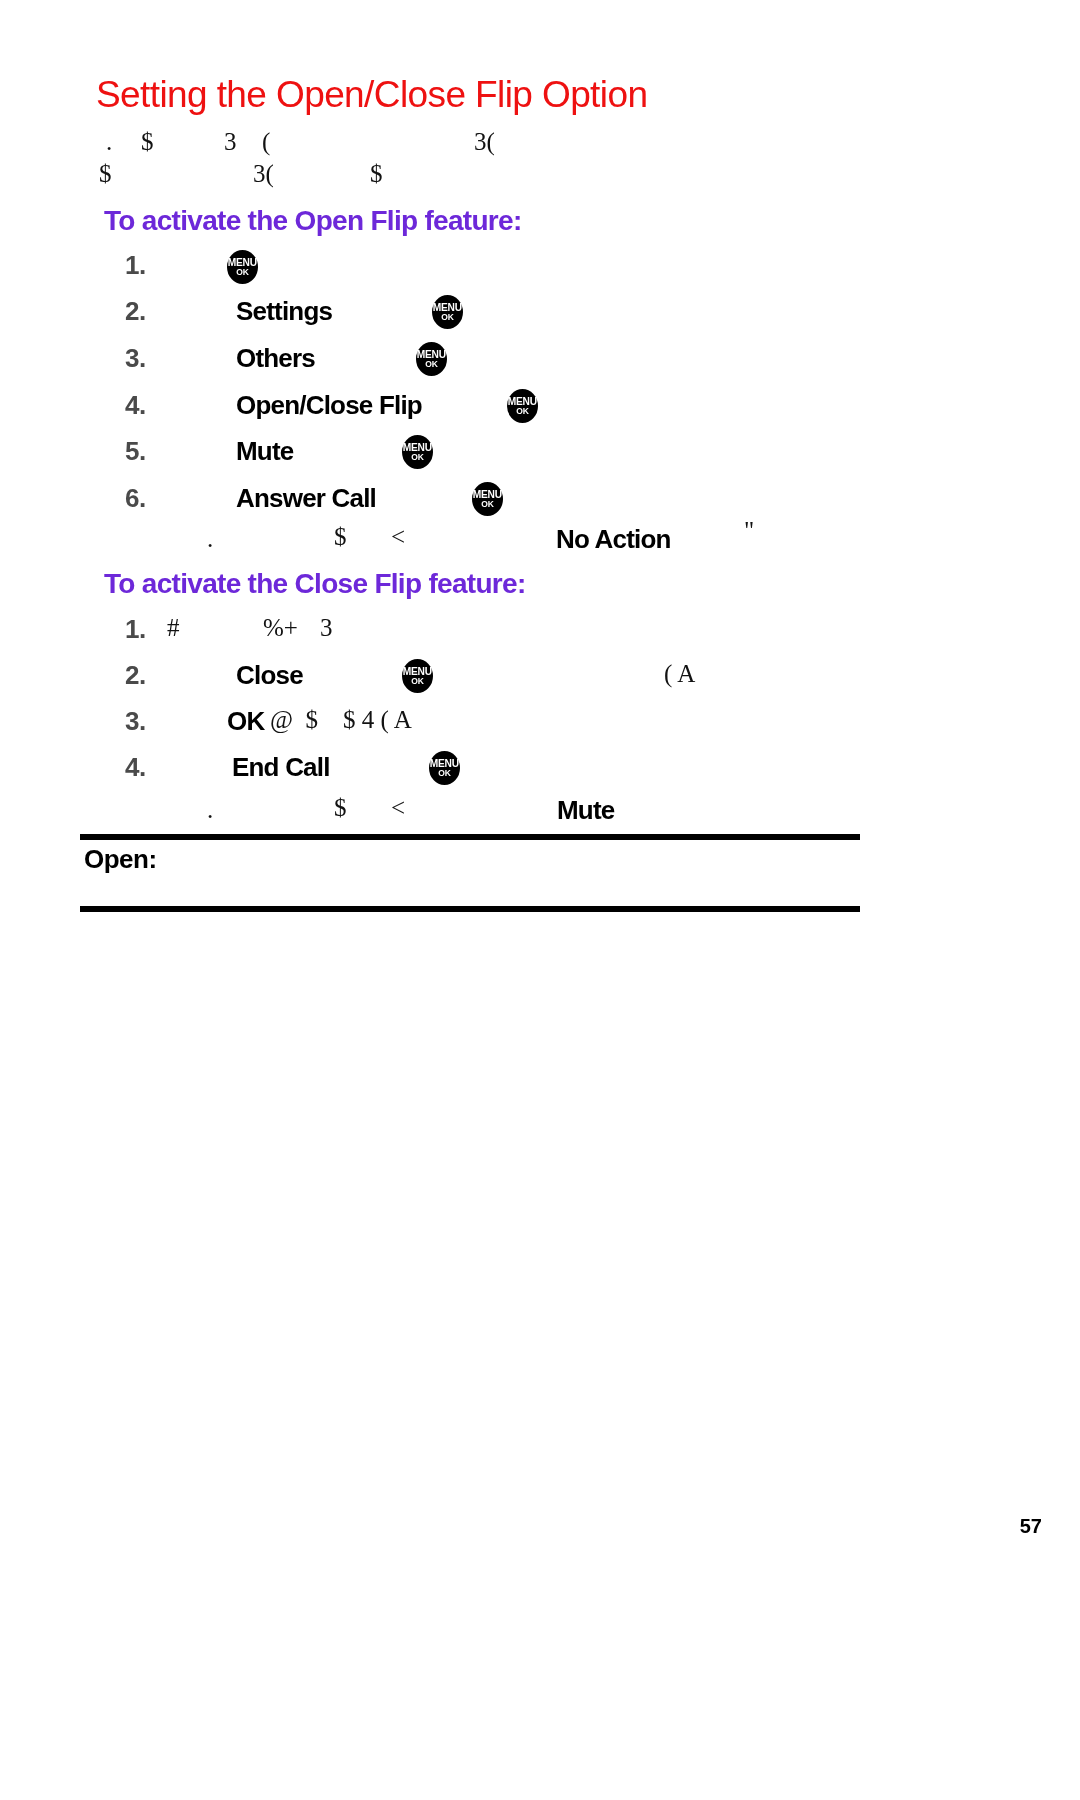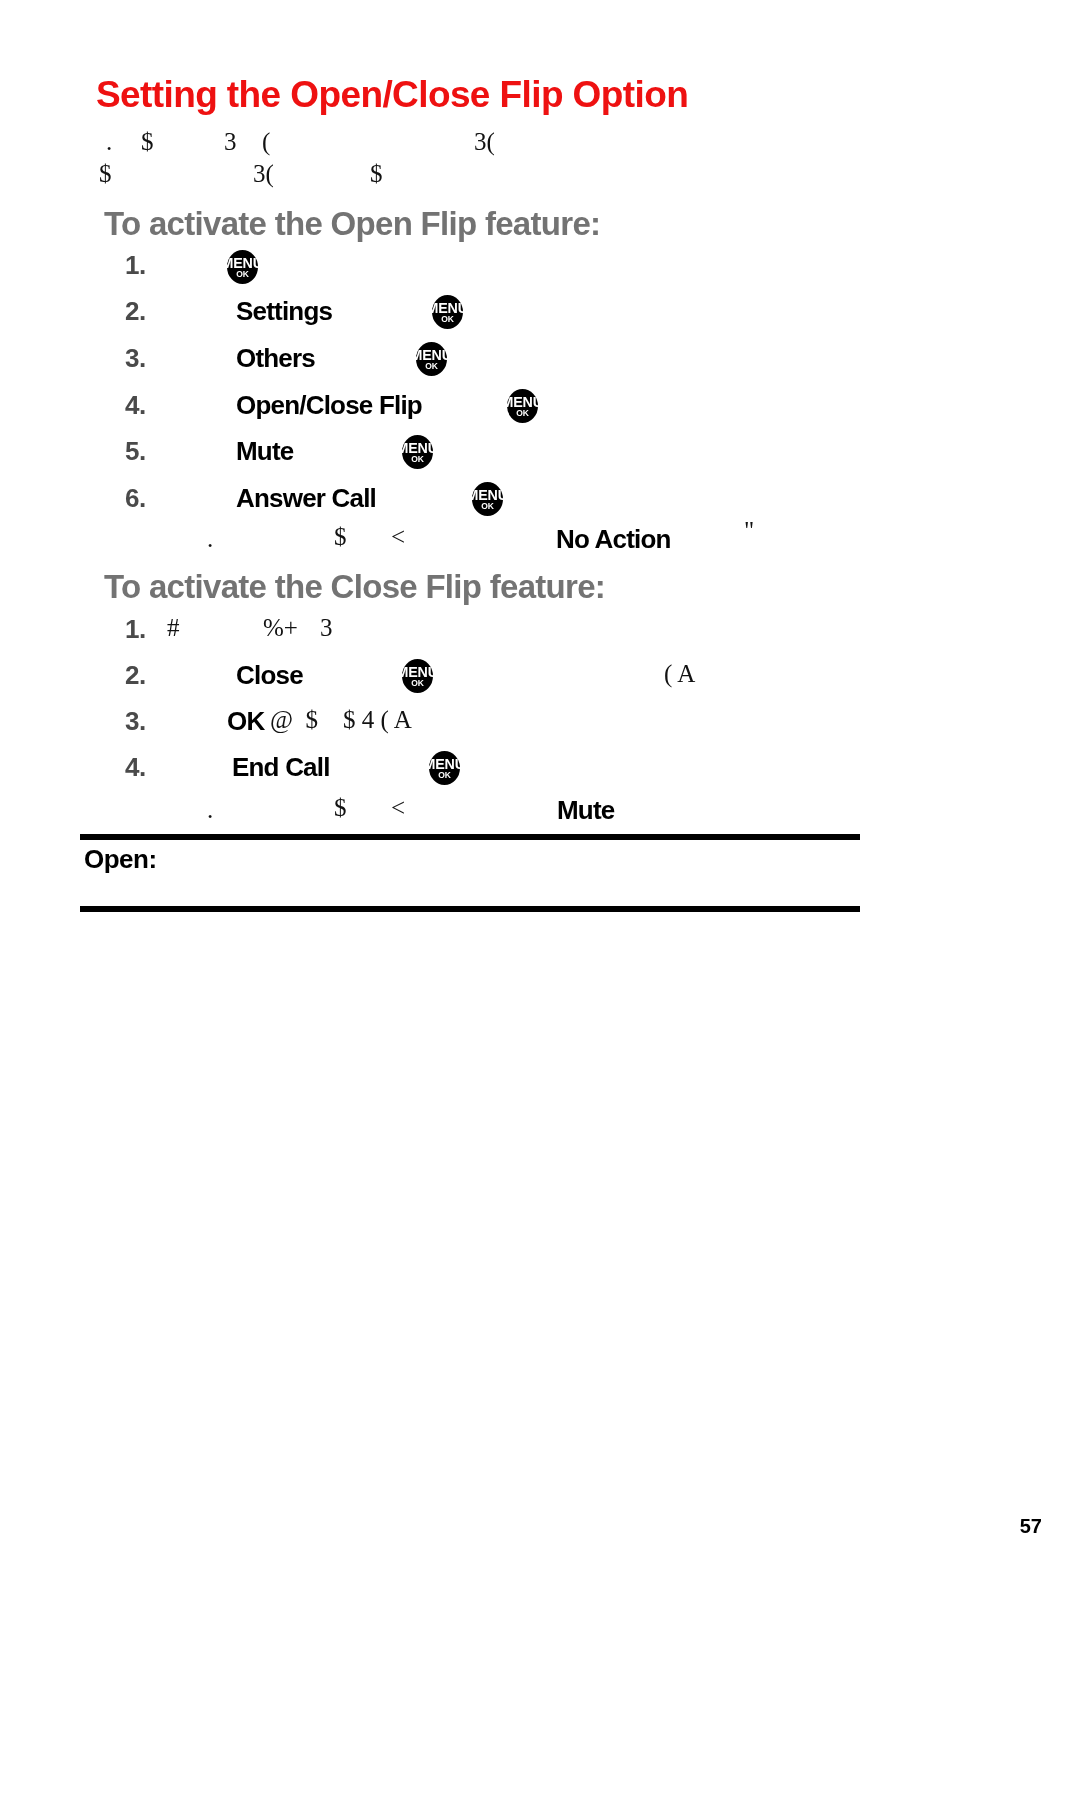--- a/index.html
+++ b/index.html
@@ -21,43 +21,43 @@
     position: absolute;
     inset: 0;
   }
 
   
   .page-title {
     position: absolute;
     left: 96px;
     top: 74px;
     font-size: 37px;
-    font-weight: bold;
+    font-weight: normal;
     color: #ee1111;
     letter-spacing: -0.6px;
     white-space: nowrap;
   }
 
   
   .enc-line {
     position: absolute;
     font-family: "Liberation Serif", serif;
     font-size: 25px;
     color: #121212;
     white-space: pre;
     letter-spacing: 0px;
   }
 
   
   .sub-head {
     position: absolute;
     left: 104px;
-    font-size: 33px;
-    font-weight: bold;
-    color: #737373;
+    font-size: 28px;
+    font-weight: bold;
+    color: #6d28d9;
     letter-spacing: -0.7px;
     white-space: nowrap;
   }
 
   
   .step {
     position: absolute;
     height: 40px;
     left: 0;
     width: 1080px;
@@ -93,21 +93,21 @@
     border-radius: 50%;
     background: #000000;
     display: flex;
     flex-direction: column;
     align-items: center;
     justify-content: center;
     line-height: 1;
   }
   .menuok .m-top {
     color: #ffffff;
-    font-size: 14px;
+    font-size: 10px;
     font-weight: bold;
     letter-spacing: -0.2px;
     transform: scaleX(1.02);
   }
   .menuok .m-bot {
     color: #ffffff;
     font-size: 8.5px;
     font-weight: bold;
     letter-spacing: -0.2px;
     margin-top: 0.5px;

